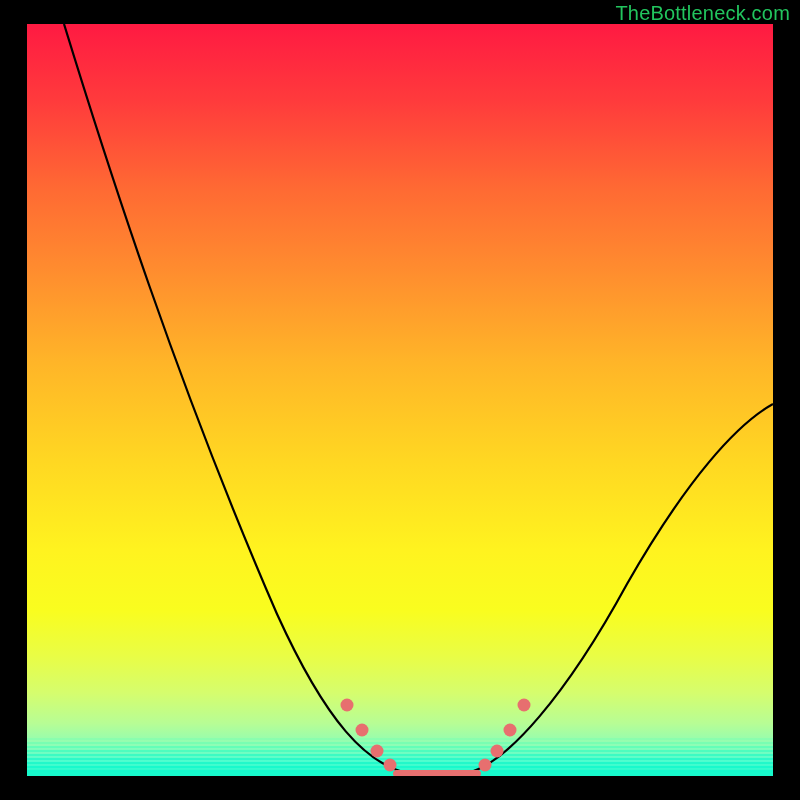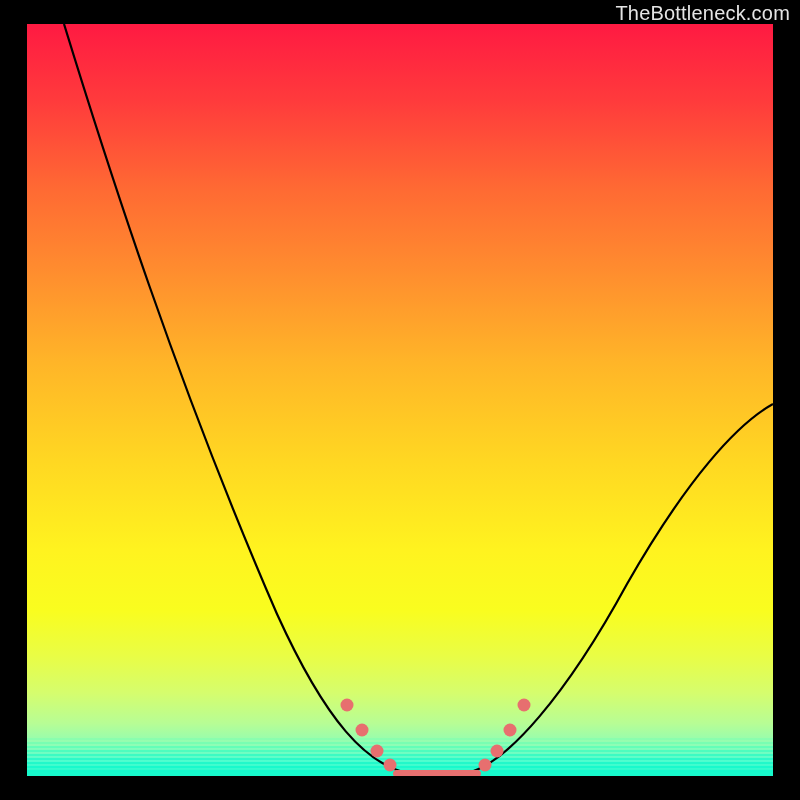--- a/index.html
+++ b/index.html
@@ -54,21 +54,21 @@
   svg.curve {
     position: absolute;
     inset: 0;
     width: 100%;
     height: 100%;
   }
   .watermark {
     position: absolute;
     top: 2px;
     right: 10px;
-    color: #e5e5e5;
+    color: #22c55e;
     font-size: 20px;
     letter-spacing: 0.2px;
     user-select: none;
   }
 </style>
 </head>
 <body>
 
 <div class="frame">
   <div class="gradient-bg"></div>

